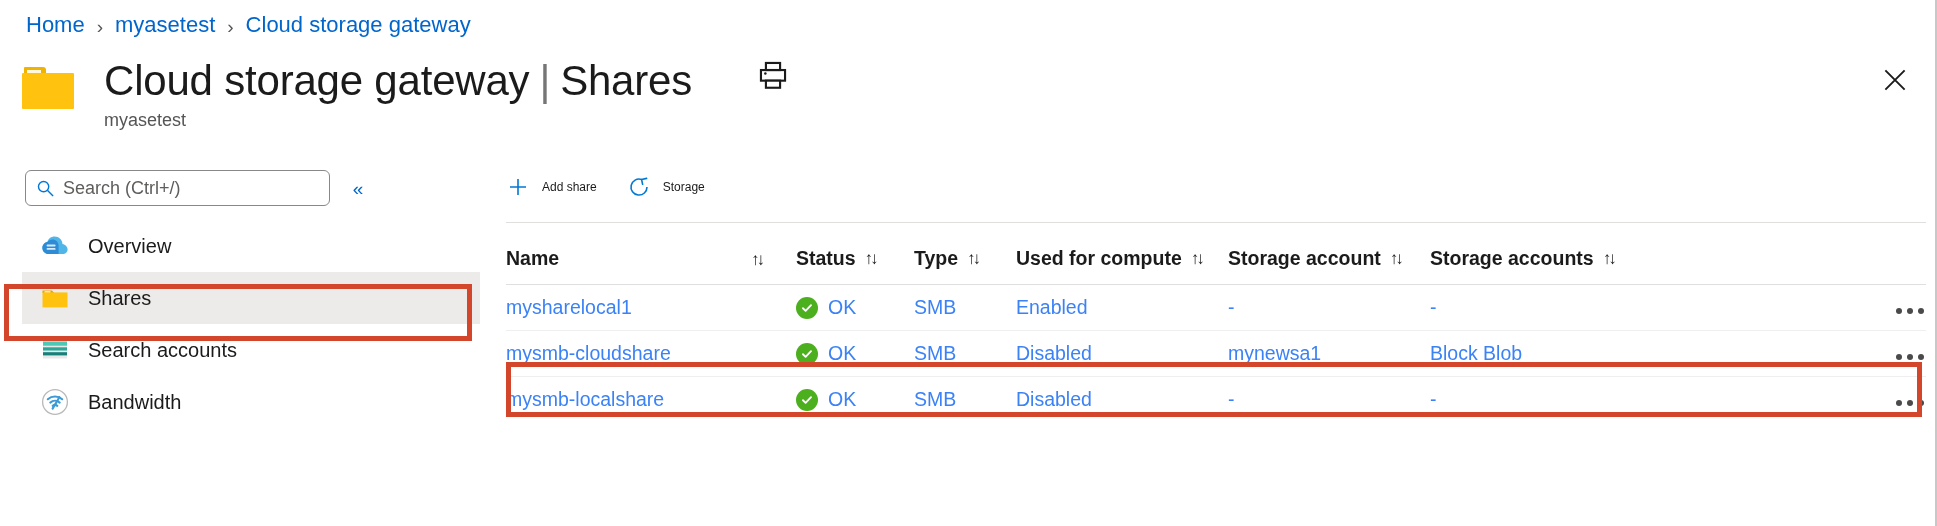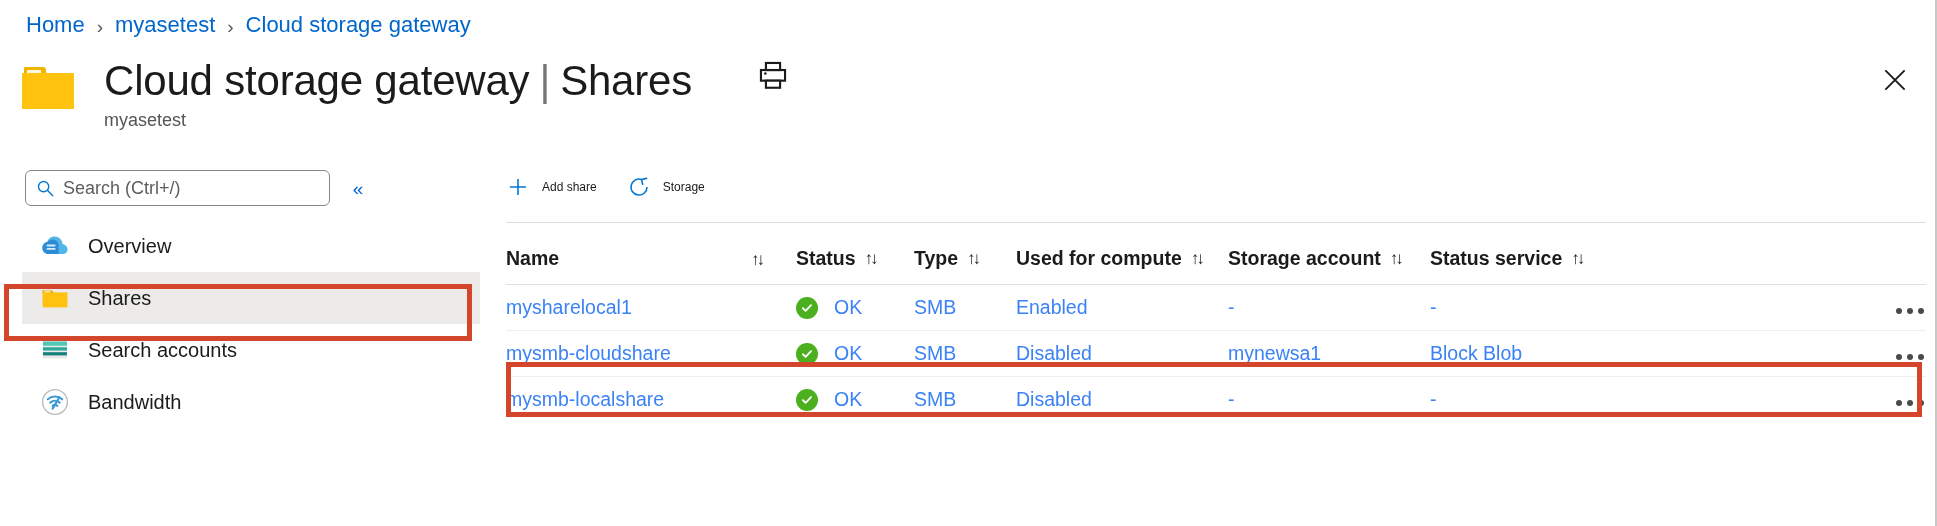--- a/index.html
+++ b/index.html
@@ -250,21 +250,21 @@
     font-size: 19.5px;
     color: #3b82f6;
     padding: 0;
     height: 46px;
     border-bottom: 1px solid #f0eeee;
     white-space: nowrap;
     vertical-align: middle;
   }
   table.grid tr.row-last td { border-bottom: none; }
   .cell-name { color: #1b1b1b; }
-  .status-cell { display: flex; align-items: center; gap: 6px; }
+  .status-cell { display: flex; align-items: center; }
   .ok-badge {
     width: 22px; height: 22px;
     border-radius: 50%;
     background: #4caf1e;
     display: inline-flex;
     align-items: center; justify-content: center;
     margin-right: 10px;
     flex: none;
   }
   .ok-badge svg { display: block; }
@@ -476,21 +476,21 @@
             </div>
           </th>
           <th>
             <div class="th-inner">
               <span class="lbl">Storage account</span>
               <span class="sort-ico">↑↓</span>
             </div>
           </th>
           <th>
             <div class="th-inner">
-              <span class="lbl">Status service</span>
+              <span class="lbl">Storage accounts</span>
               <span class="sort-ico">↑↓</span>
             </div>
           </th>
           <th></th>
         </tr>
       </thead>
       <tbody>
 
         <tr>
           <td class="cell-name">mysharelocal1</td>

